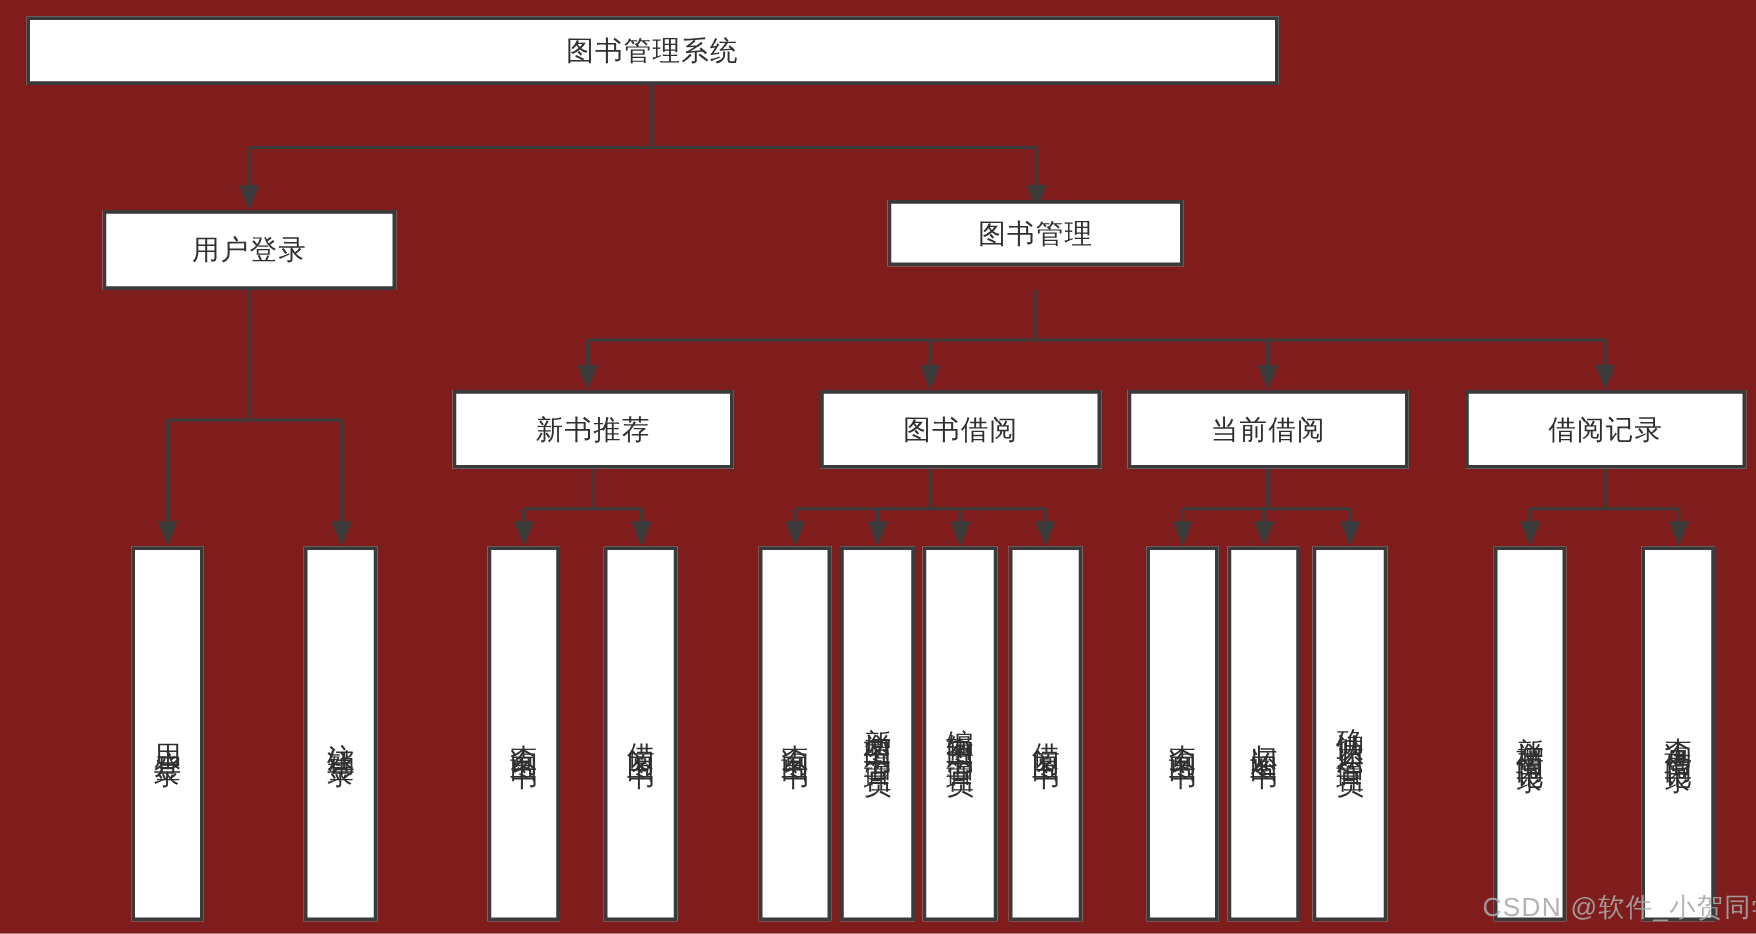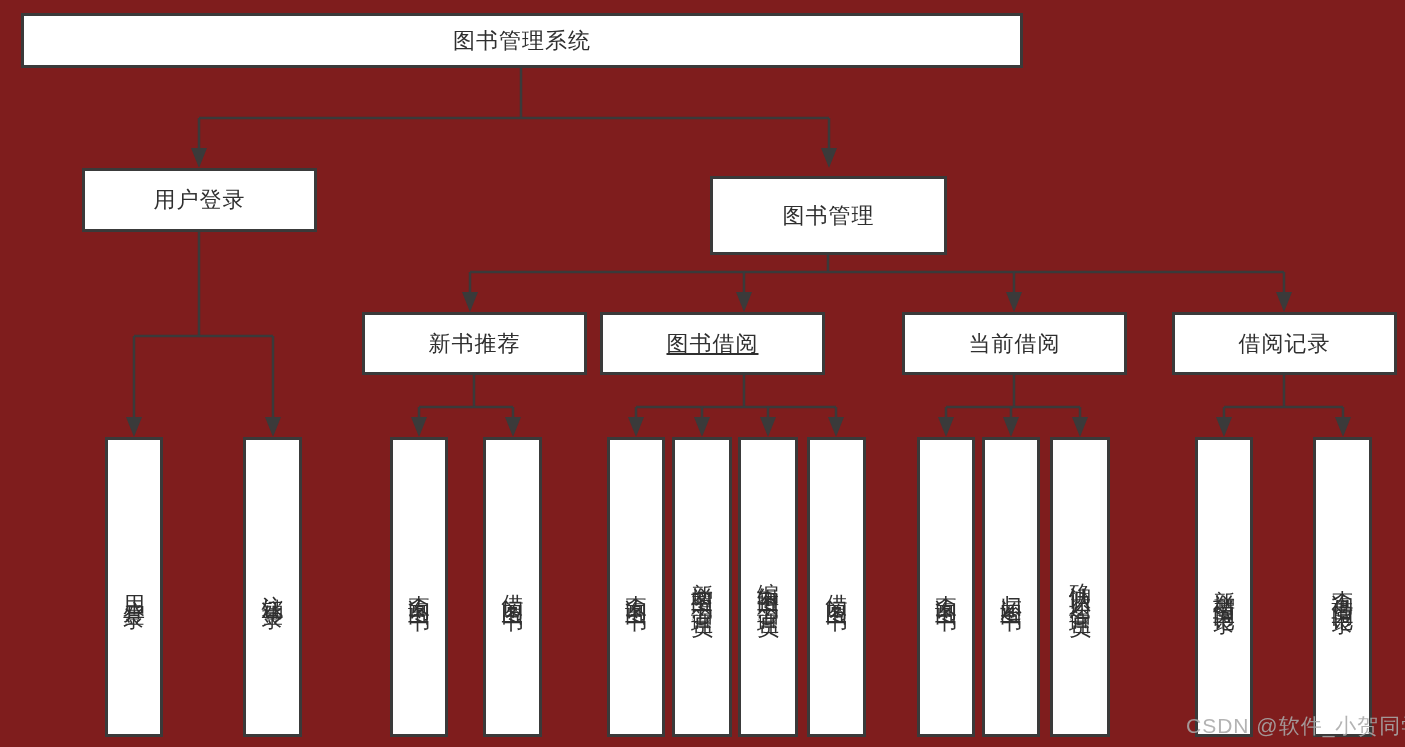--- a/index.html
+++ b/index.html
@@ -29,25 +29,25 @@
     writing-mode:vertical-rl;
     text-orientation:mixed;
     letter-spacing:5px;
     line-height:1.1;
     white-space:nowrap;
   }
   
   .n-root{left:21px;top:13px;width:1002px;height:55px;}
   
   .n-l2-user{left:82px;top:168px;width:235px;height:64px;}
-  .n-l2-book{left:710px;top:176px;width:237px;height:79px;}
+  .n-l2-book{left:710px;top:160px;width:237px;height:53px;}
   
   .n-l3{top:312px;height:63px;width:225px;}
   .n-l3-new{left:362px;}
-  .n-l3-borrow{left:600px;text-decoration:underline;}
+  .n-l3-borrow{left:656px;}
   .n-l3-current{left:902px;}
   .n-l3-record{left:1172px;}
   
   .leaf{top:437px;height:300px;}
   .n-lf-userlogin{left:105px;width:58px;}
   .n-lf-logout{left:243px;width:59px;}
   .n-lf-nq{left:390px;width:58px;}
   .n-lf-nb{left:483px;width:59px;}
   .n-lf-bq{left:607px;width:58px;}
   .n-lf-badd{left:672px;width:60px;}

